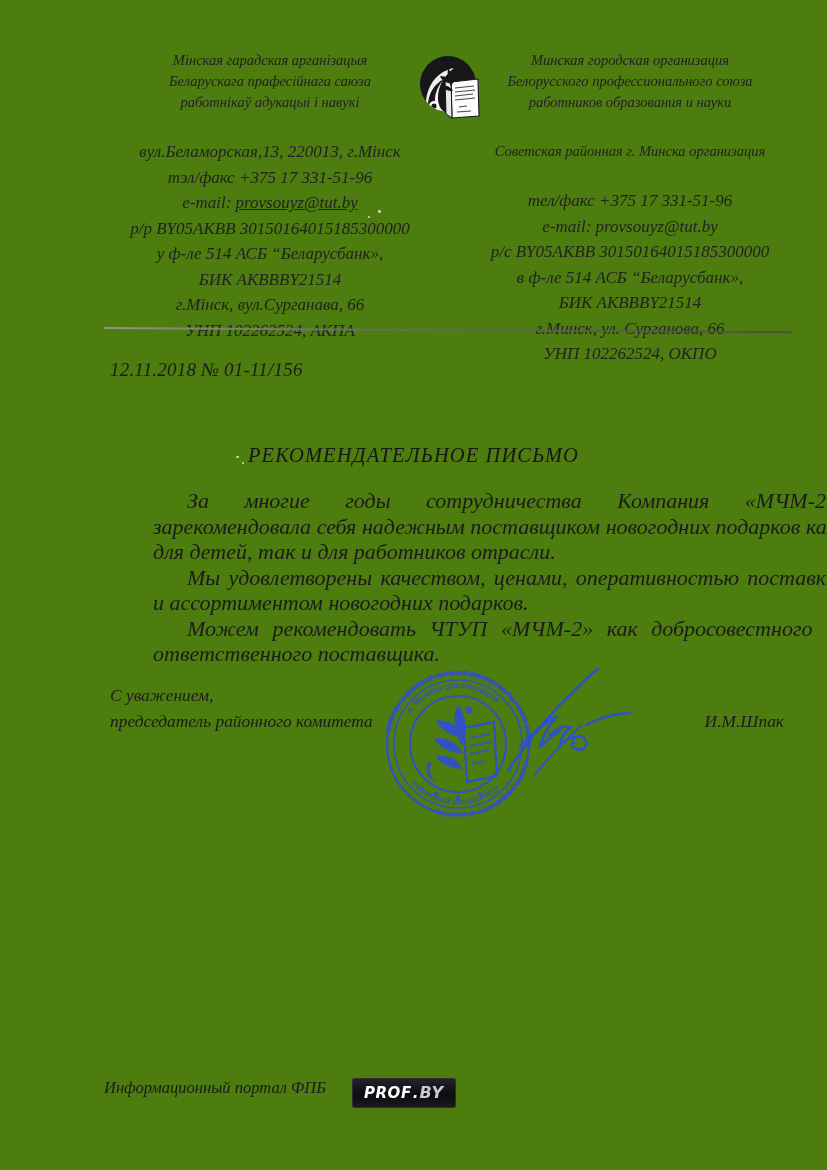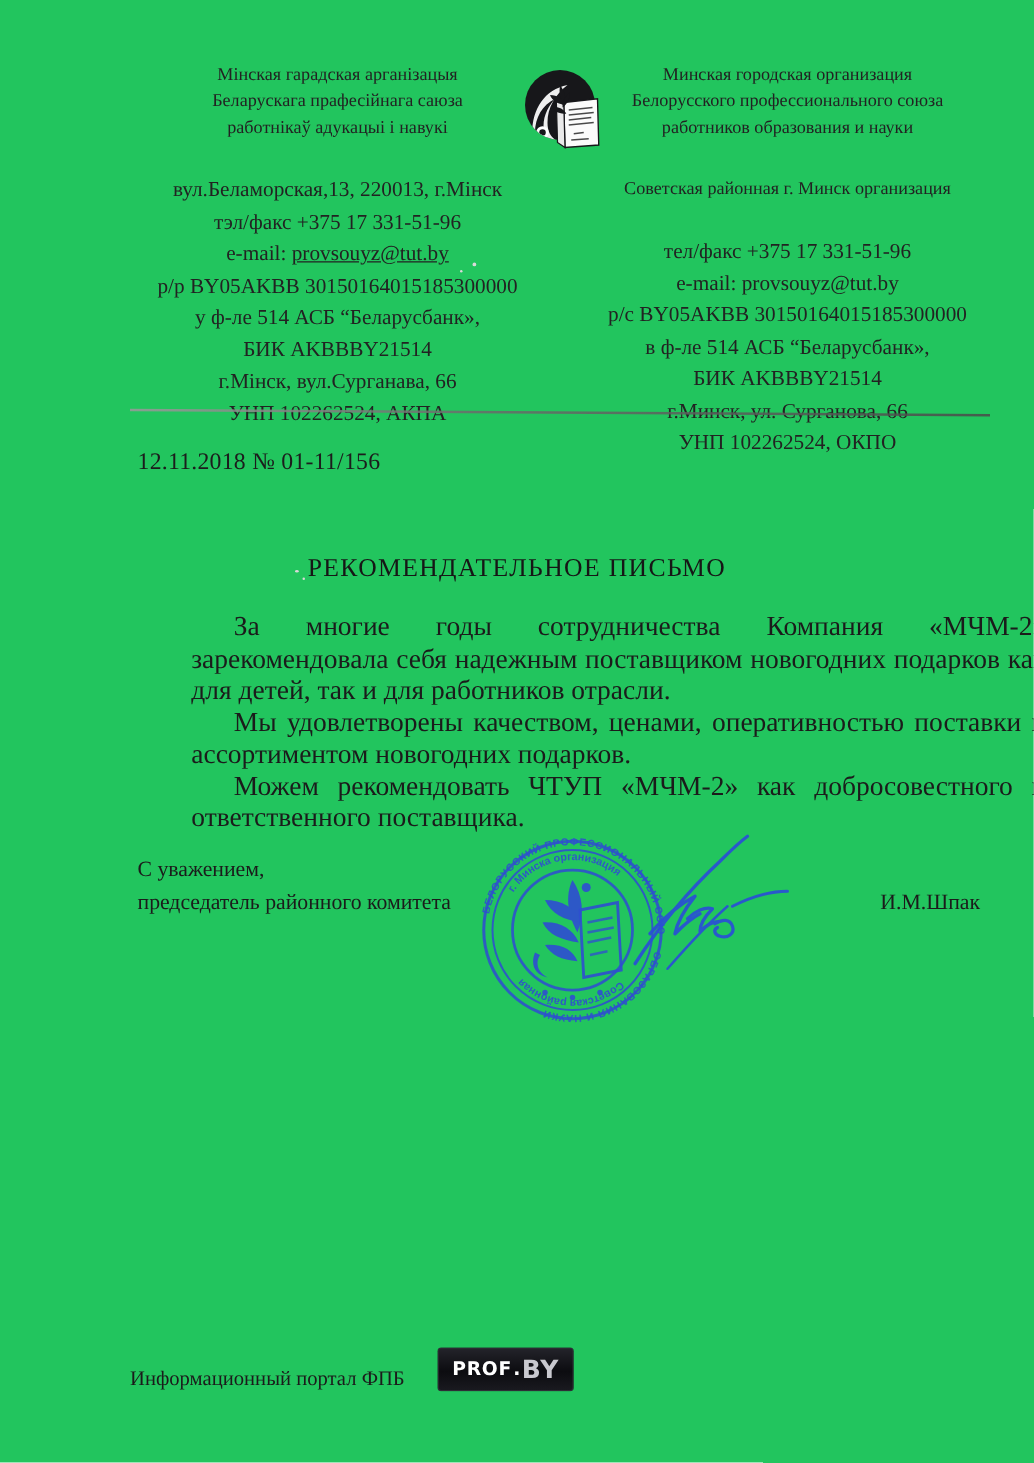--- a/index.html
+++ b/index.html
@@ -12,21 +12,22 @@
     height: 1170px;
     position: relative;
     font-family: "Liberation Serif", "DejaVu Serif", serif;
     color: #1a1a1a;
     overflow: hidden;
   }
 
   .page {
     position: absolute;
     inset: 0;
-    background: #22c55e;
+    background: #4d7c0f;
+    font-style: italic;
   }
 
   
   .letterhead {
     position: absolute;
     top: 28px;
     left: 0;
     right: 0;
     height: 300px;
   }
@@ -168,21 +169,21 @@
     height: 130px;
     pointer-events: none;
   }
 
   
   .footer {
     position: absolute;
     left: 104px;
     top: 1078px;
     display: flex;
-    align-items: flex-end;
+    align-items: flex-start;
     gap: 26px;
   }
   .footer-label {
     font-size: 16.5px;
     color: #1b1b1b;
   }
   .prof-badge {
     display: inline-flex;
     align-items: center;
     justify-content: center;
@@ -203,21 +204,21 @@
   .prof-badge .pb-dot {
     font-family: "DejaVu Sans", "Liberation Sans", sans-serif;
     font-weight: bold;
     font-size: 15px;
     color: #ffffff;
     padding: 0 1px;
   }
   .prof-badge .pb-by {
     font-family: "DejaVu Sans", "Liberation Sans", sans-serif;
     font-weight: bold;
-    font-size: 20px;
+    font-size: 16px;
     letter-spacing: .6px;
     color: #c9c9cf;
   }
 
   
   .speck {
     position: absolute;
     background: #d9d9d9;
     border-radius: 50%;
     pointer-events: none;
@@ -292,21 +293,21 @@
         <div>УНП 102262524, АКПА</div>
       </div>
     </div>
 
     <div class="lh-col right">
       <div class="lh-org">
         <div style="white-space:pre-line" id="org-ru">Минская городская организация
 Белорусского профессионального союза
 работников образования и науки</div>
       </div>
-      <div class="lh-sub">Советская районная г. Минск организация</div>
+      <div class="lh-sub">Советская районная г. Минска организация</div>
       <div class="lh-contact">
         <div>тел/факс +375 17 331-51-96</div>
         <div>
           <span>e-mail:</span>
           <span class="email-link">provsouyz@tut.by</span>
         </div>
         <div>р/с BY05AKBB 30150164015185300000</div>
         <div>в ф-ле 514 АСБ “Беларусбанк»,</div>
         <div>БИК AKBBBY21514</div>
         <div>г.Минск, ул. Сурганова, 66</div>

